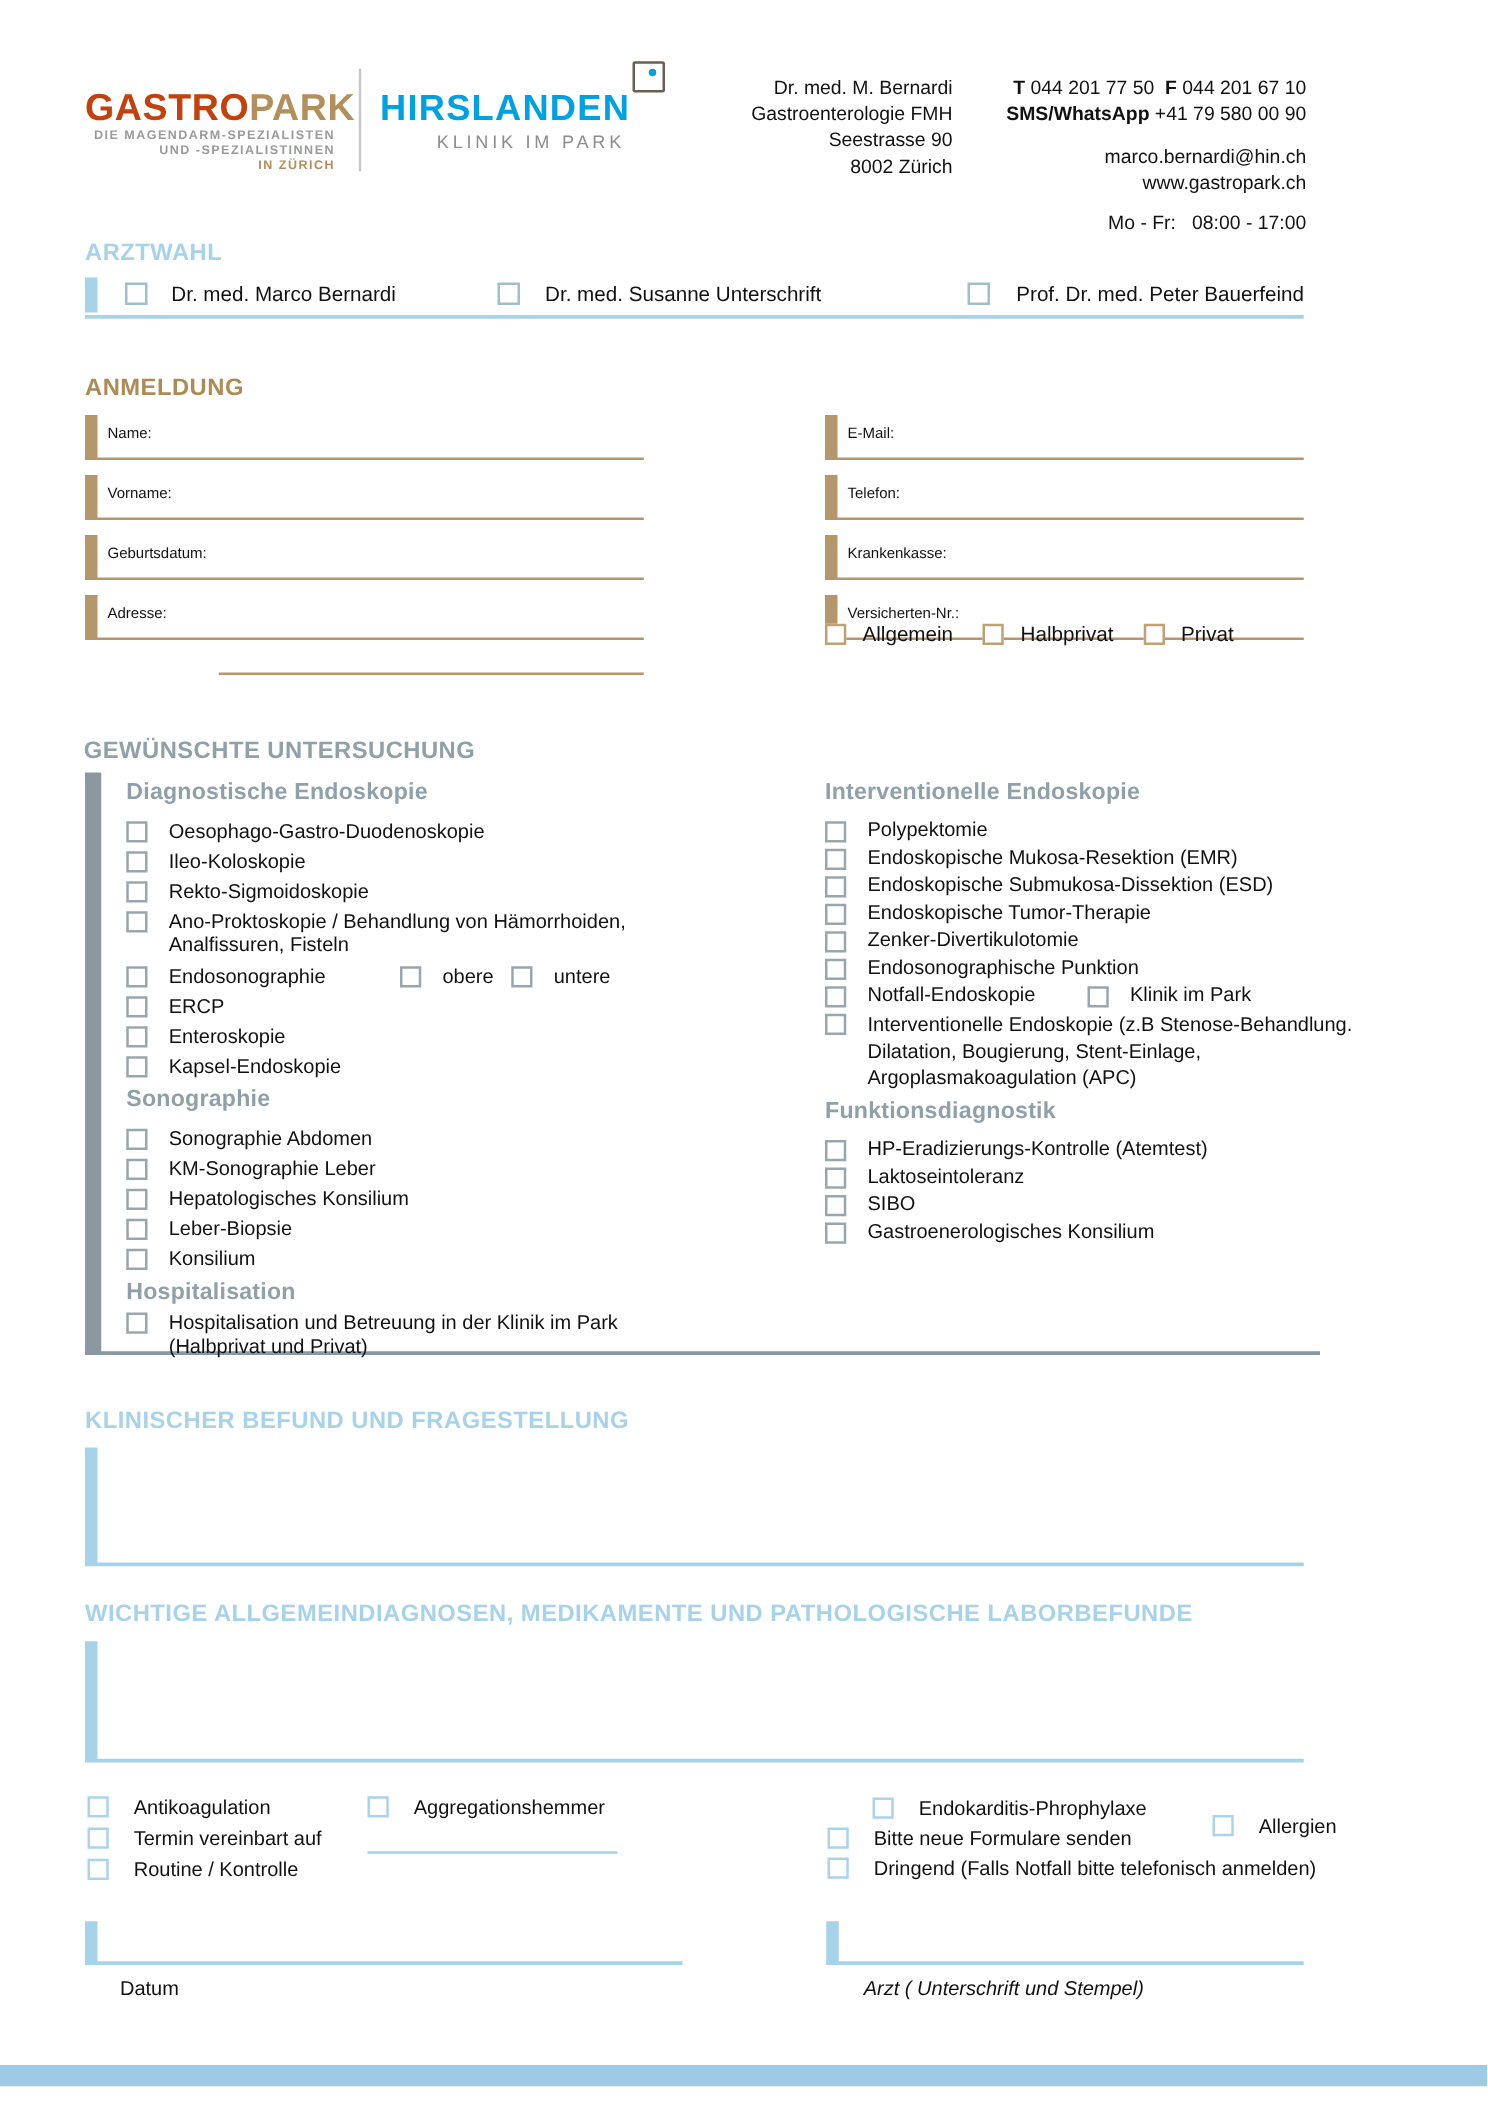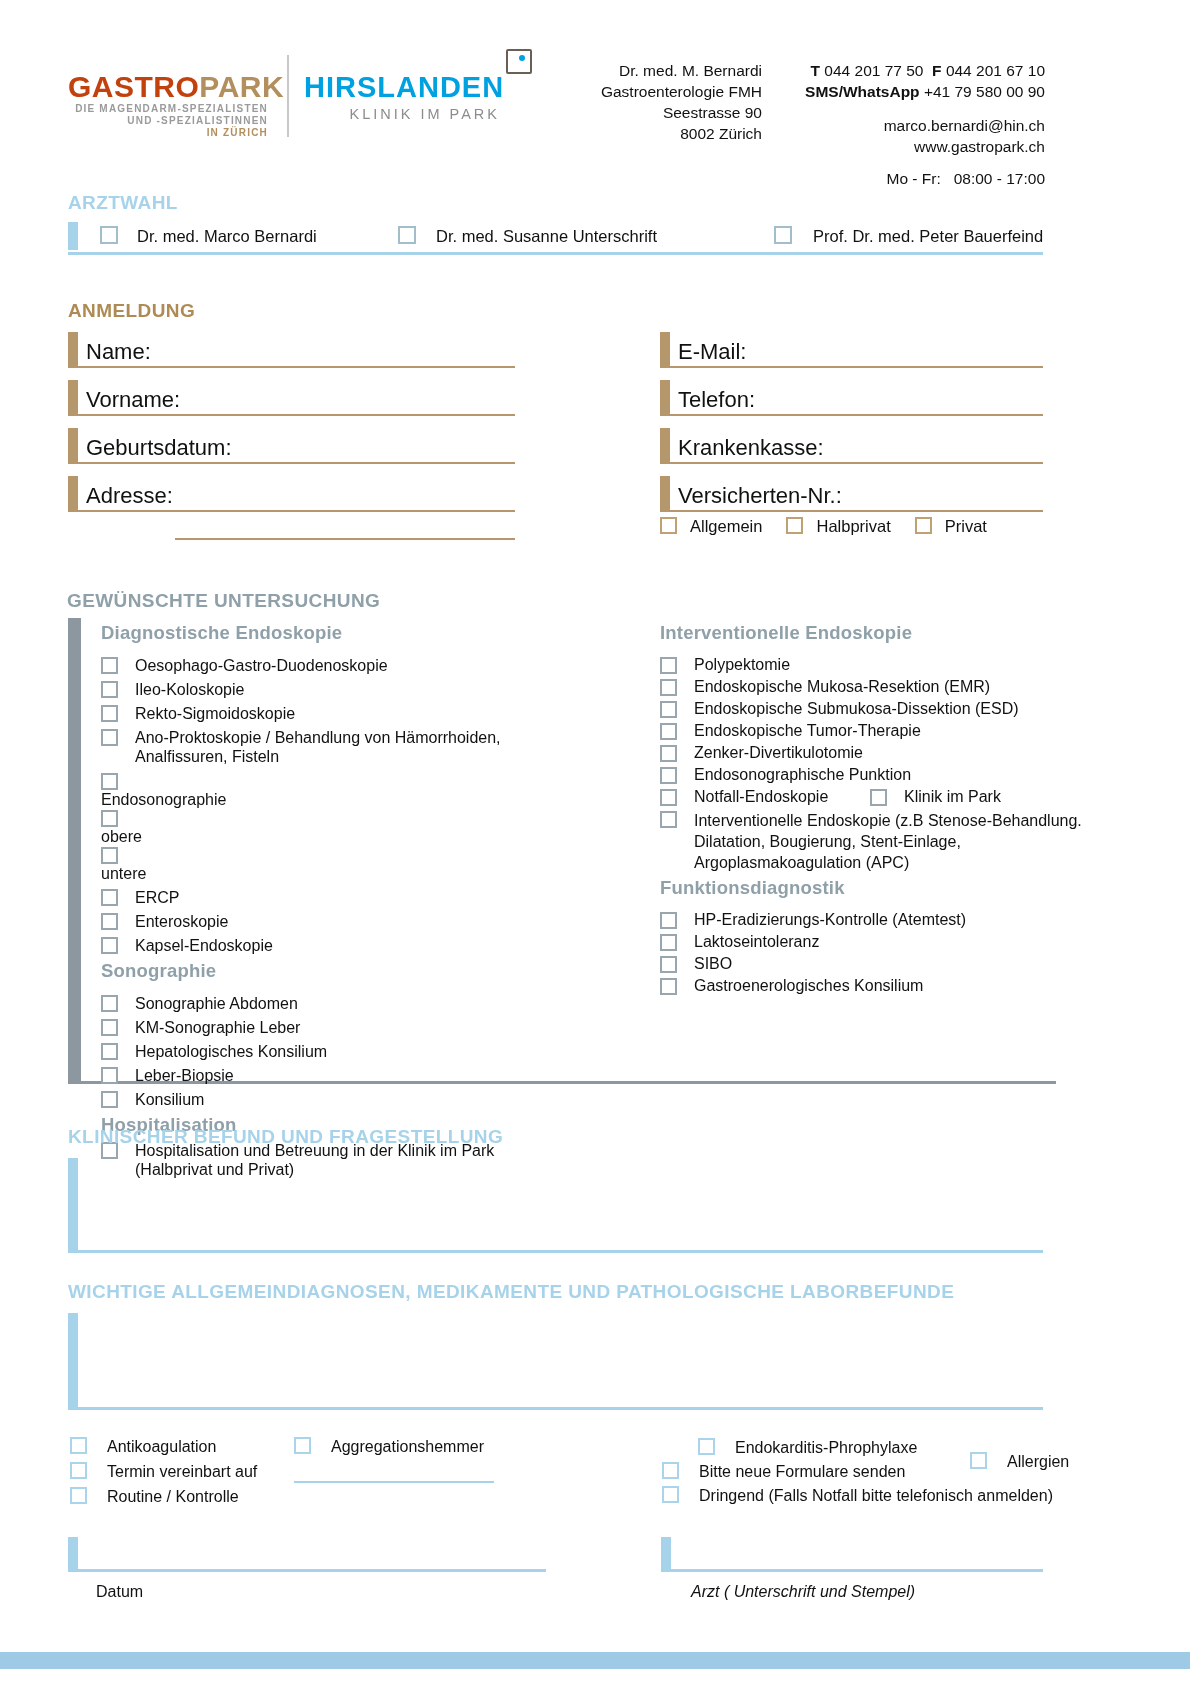--- a/index.html
+++ b/index.html
@@ -31,39 +31,39 @@
       border:2px solid #9AA6AD;flex:none;}
   .cb.steel{border-color:#A3BECB;width:18px;height:18px;}
   .cb.tan{border-color:#BFA173;}
   .cb.blue{border-color:#A9D4EC;}
   
   .bar-blue{background:#A7D3EA;}
   .opt-label{position:absolute;font-size:16.5px;line-height:20px;}
   
   .frow{position:absolute;height:36px;}
   .fbar{position:absolute;left:0;top:0;width:10px;height:36px;background:#B5976B;}
-  .flabel{position:absolute;left:18px;top:7px;font-size:22px;}
+  .flabel{position:absolute;left:18px;top:7px;font-size:12px;}
   .fline{position:absolute;left:5px;right:0;bottom:0;height:2px;background:#B5976B;}
   .ins{position:absolute;display:flex;align-items:flex-start;}
   .ins .lbl{margin:0 24px 0 13px;font-size:16.5px;line-height:18px;}
   .ins .lbl:last-child{margin-right:0;}
   
   .usec{position:absolute;left:68px;top:618px;width:962px;height:466px;
         border-left:13px solid #8C97A0;box-sizing:content-box;}
   .usec .sec-bottom{position:absolute;left:-13px;right:-13px;bottom:0;height:3px;background:#8C97A0;}
   .ucol{position:absolute;top:4px;}
   .ucol h3{font-size:18.5px;font-weight:bold;color:#8FA0A9;margin:0 0 13px 0;line-height:21px;letter-spacing:.2px;}
   .item{display:flex;align-items:flex-start;margin-bottom:5px;}
   .item .cb{margin-right:17px;margin-top:1px;}
   .item .lbl{font-size:16px;line-height:19px;}
   .lcol .lbl{width:375px;}
   .rcol .item{margin-bottom:4px;}
   .rcol .lbl{width:402px;line-height:18px;}
   .rcol .lh21 .lbl{line-height:21px;}
-  .mt10{margin-top:10px;} .mt6{margin-top:6px;flex-direction:column;} .mb6h3{margin-bottom:6px !important;}
+  .mt10{margin-top:10px;} .mt6{margin-top:6px;} .mb6h3{margin-bottom:6px !important;}
   .fixw185{width:185px !important;} .fixw55{width:55px !important;}
   .fixw176{width:176px !important;} .autow{width:auto !important;}
   .widelbl{width:700px !important;}
   
   .area-bar{position:absolute;width:10px;background:#A7D3EA;}
   .area-line{position:absolute;height:3px;background:#A7D3EA;}
   
   .pair{position:absolute;display:flex;align-items:flex-start;text-align:center;}
   .pair .cb{margin-right:20px;}
   .pair .lbl{font-size:16px;line-height:19px;}
@@ -153,21 +153,21 @@
     <span class="fbar"></span>
     <span class="flabel">Krankenkasse:</span>
     <span class="fline"></span>
   </div>
   <div class="frow" style="left:660px;top:476px;width:383px;">
     <span class="fbar"></span>
     <span class="flabel">Versicherten-Nr.:</span>
     <span class="fline"></span>
   </div>
 
-  <div class="ins" style="left:660px;top:517px;justify-content:flex-end;">
+  <div class="ins" style="left:660px;top:499px;justify-content:flex-end;">
     <span class="cb tan"></span>
     <span class="lbl">Allgemein</span>
     <span class="cb tan"></span>
     <span class="lbl">Halbprivat</span>
     <span class="cb tan"></span>
     <span class="lbl">Privat</span>
   </div>
 
   <div class="sec-title c-gray" style="left:67px;top:590px;">GEWÜNSCHTE UNTERSUCHUNG</div>
 

